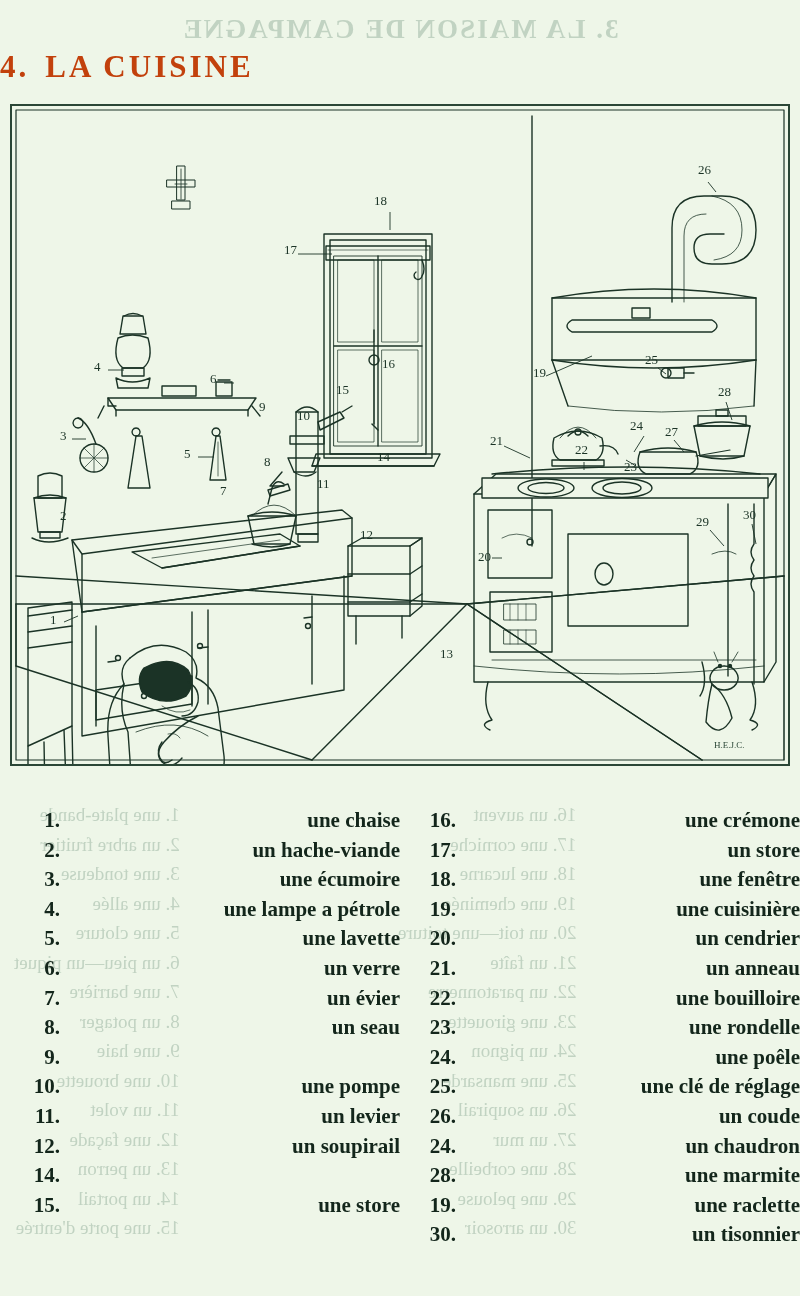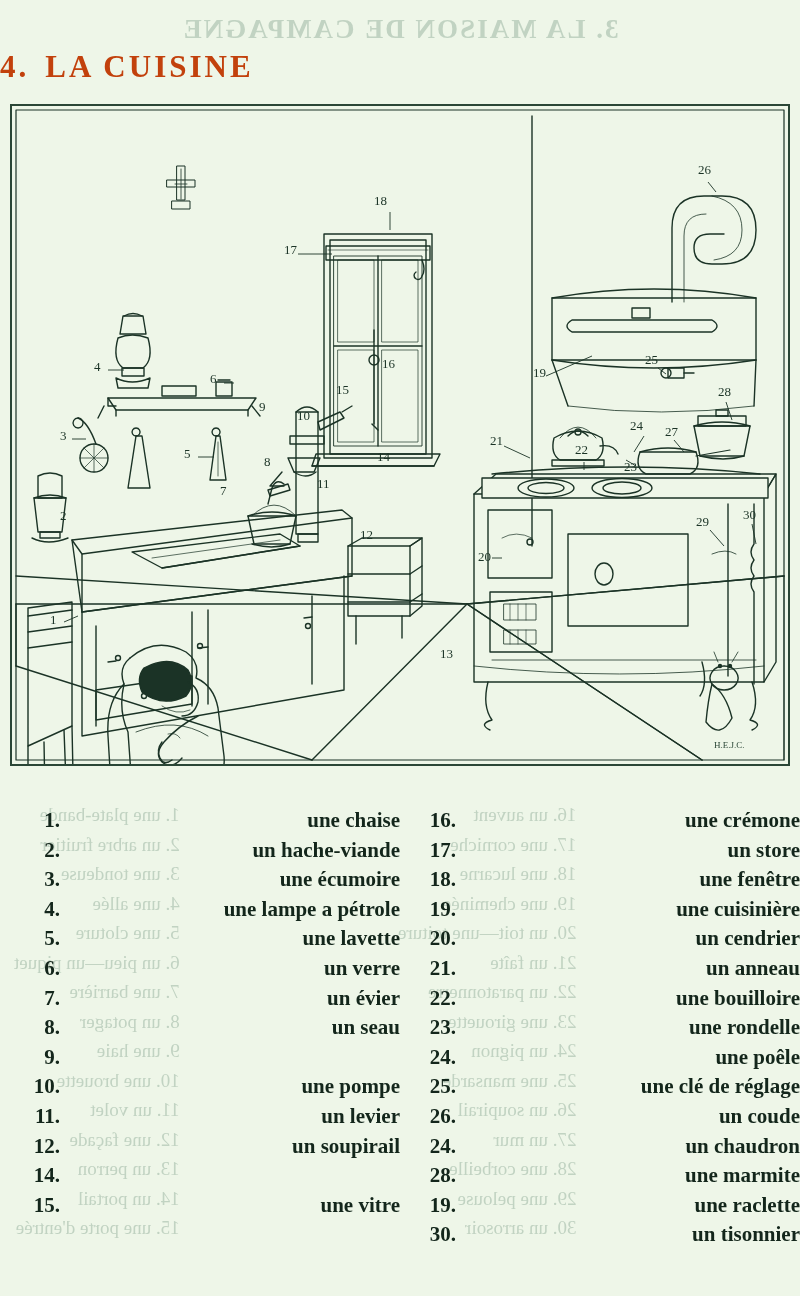--- a/index.html
+++ b/index.html
@@ -477,21 +477,21 @@
       </div>
       <div class="legend-item">
         <span class="legend-num">12.</span>
         <span class="legend-label">un soupirail</span>
       </div>
       <div class="legend-item">
         <span class="legend-num">14.</span>
       </div>
       <div class="legend-item">
         <span class="legend-num">15.</span>
-        <span class="legend-label">une vitre</span>
+        <span class="legend-label">une store</span>
       </div>
     </div>
   <div class="legend-col right" id="legend-right">
       <div class="legend-item">
         <span class="legend-num">16.</span>
         <span class="legend-label">une crémone</span>
       </div>
       <div class="legend-item">
         <span class="legend-num">17.</span>
         <span class="legend-label">un store</span>

